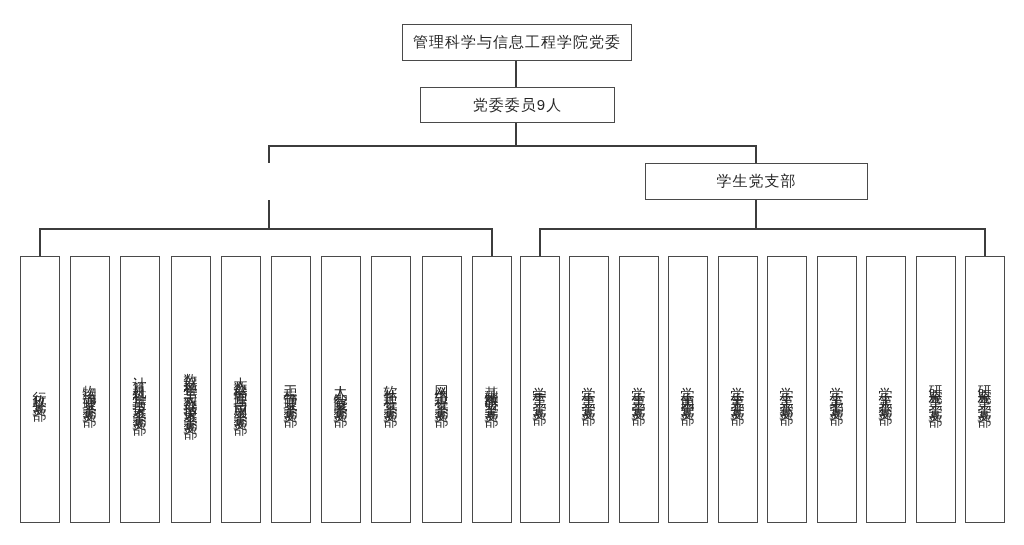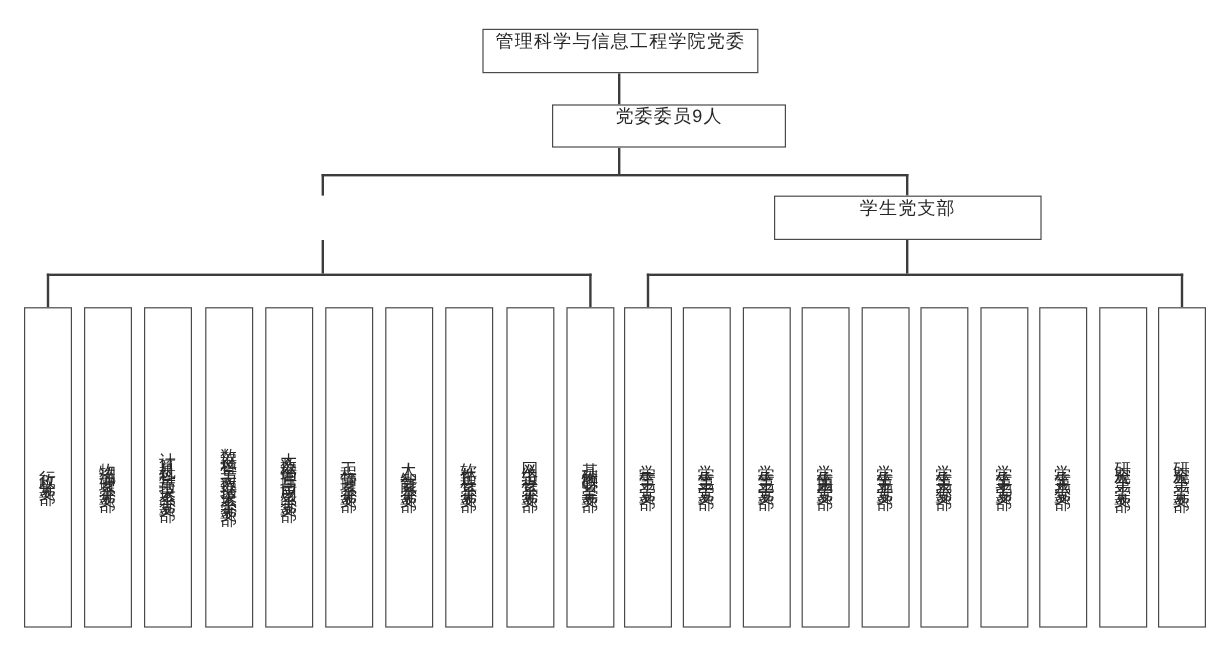--- a/index.html
+++ b/index.html
@@ -15,29 +15,29 @@
     background: #ffffff;
     overflow: hidden;
     color: #262626;
   }
   .node {
     position: absolute;
     box-sizing: border-box;
     border: 1px solid #4a4a4a;
     background: #ffffff;
     display: flex;
-    align-items: flex-start;
+    align-items: center;
     justify-content: center;
     text-align: center;
     font-size: 15px;
     letter-spacing: 1px;
     color: #262626;
   }
   .node.root   { left: 402px; top: 24px;  width: 230px; height: 37px; }
-  .node.level2 { left: 420px; top: 87px;  width: 195px; height: 36px; margin-left: 40px; }
+  .node.level2 { left: 420px; top: 87px;  width: 195px; height: 36px; }
   .node.faculty{ left: 158px; top: 163px; width: 222px; height: 37px; }
   .node.student{ left: 645px; top: 163px; width: 223px; height: 37px; }
   .leaf {
     position: absolute;
     box-sizing: border-box;
     top: 256px;
     width: 40px;
     height: 267px;
     border: 1px solid #4a4a4a;
     background: #ffffff;

